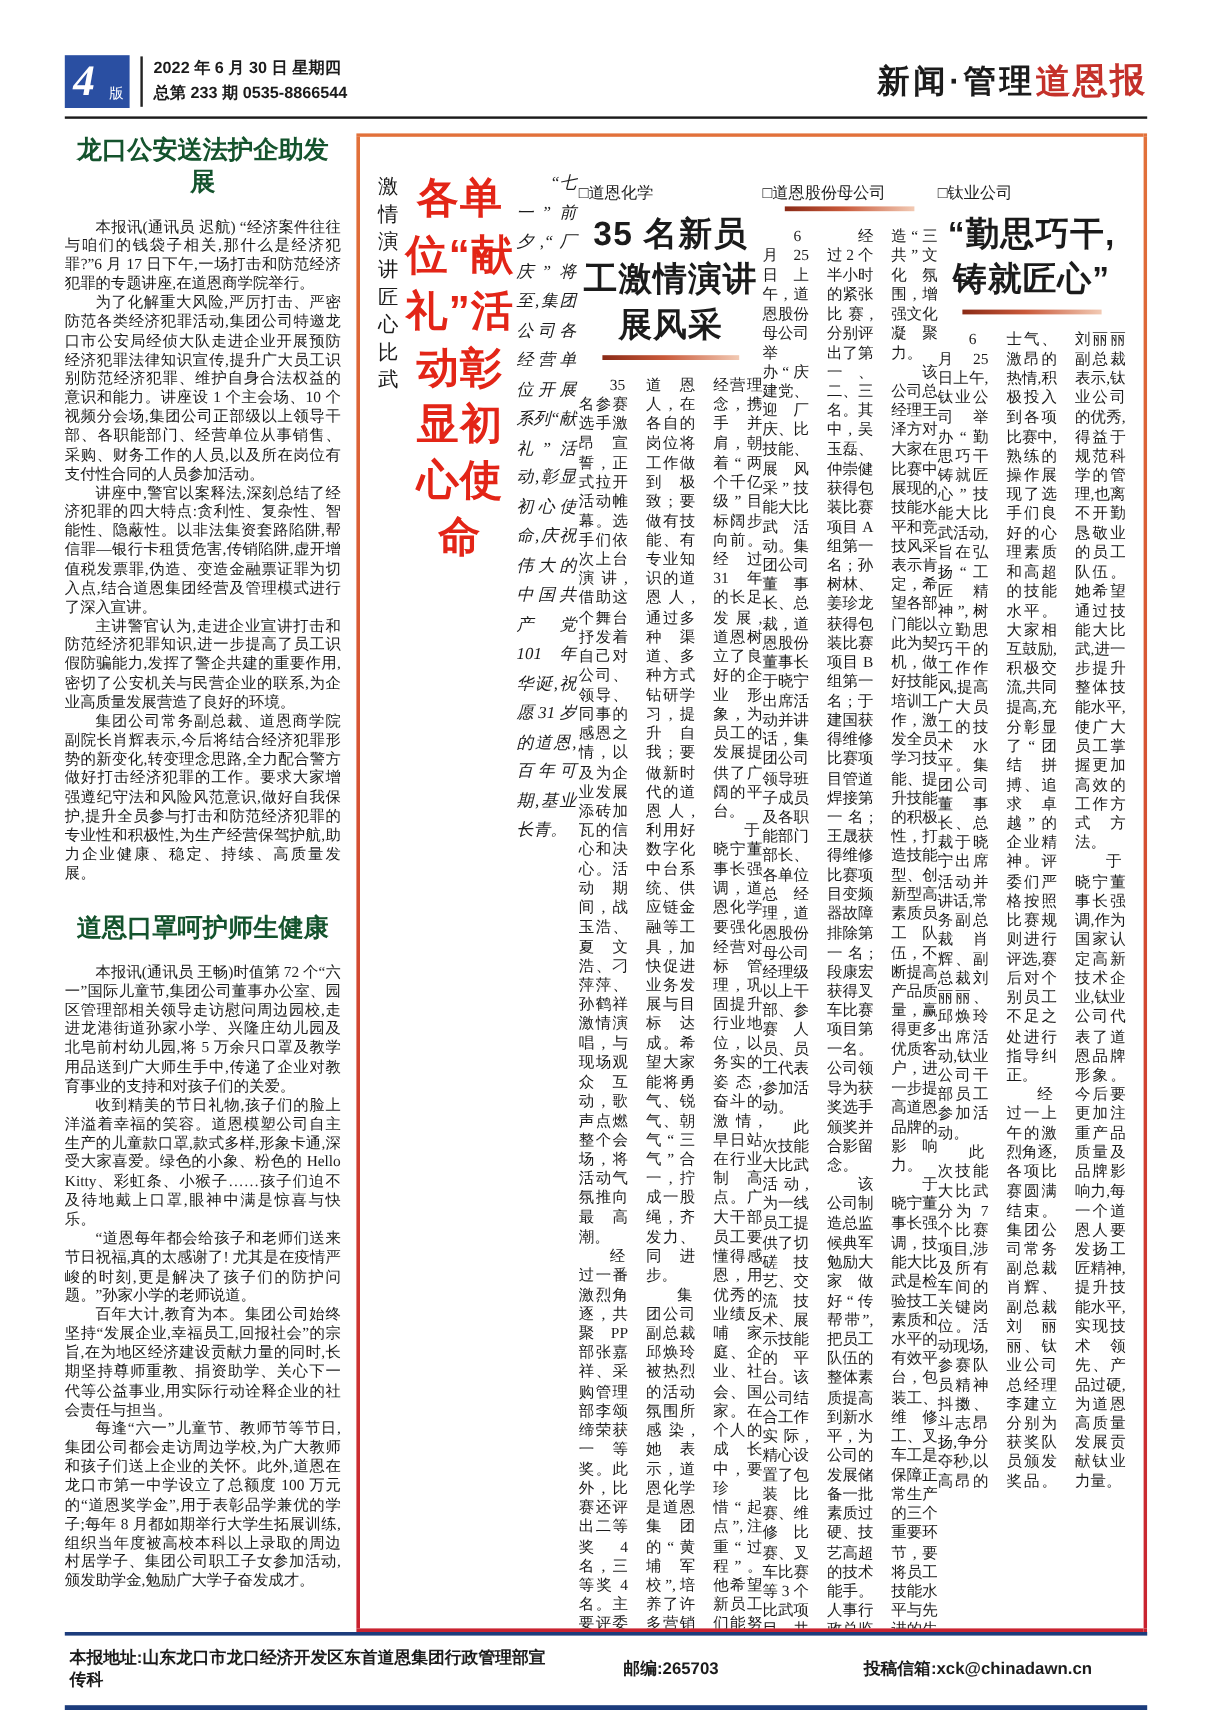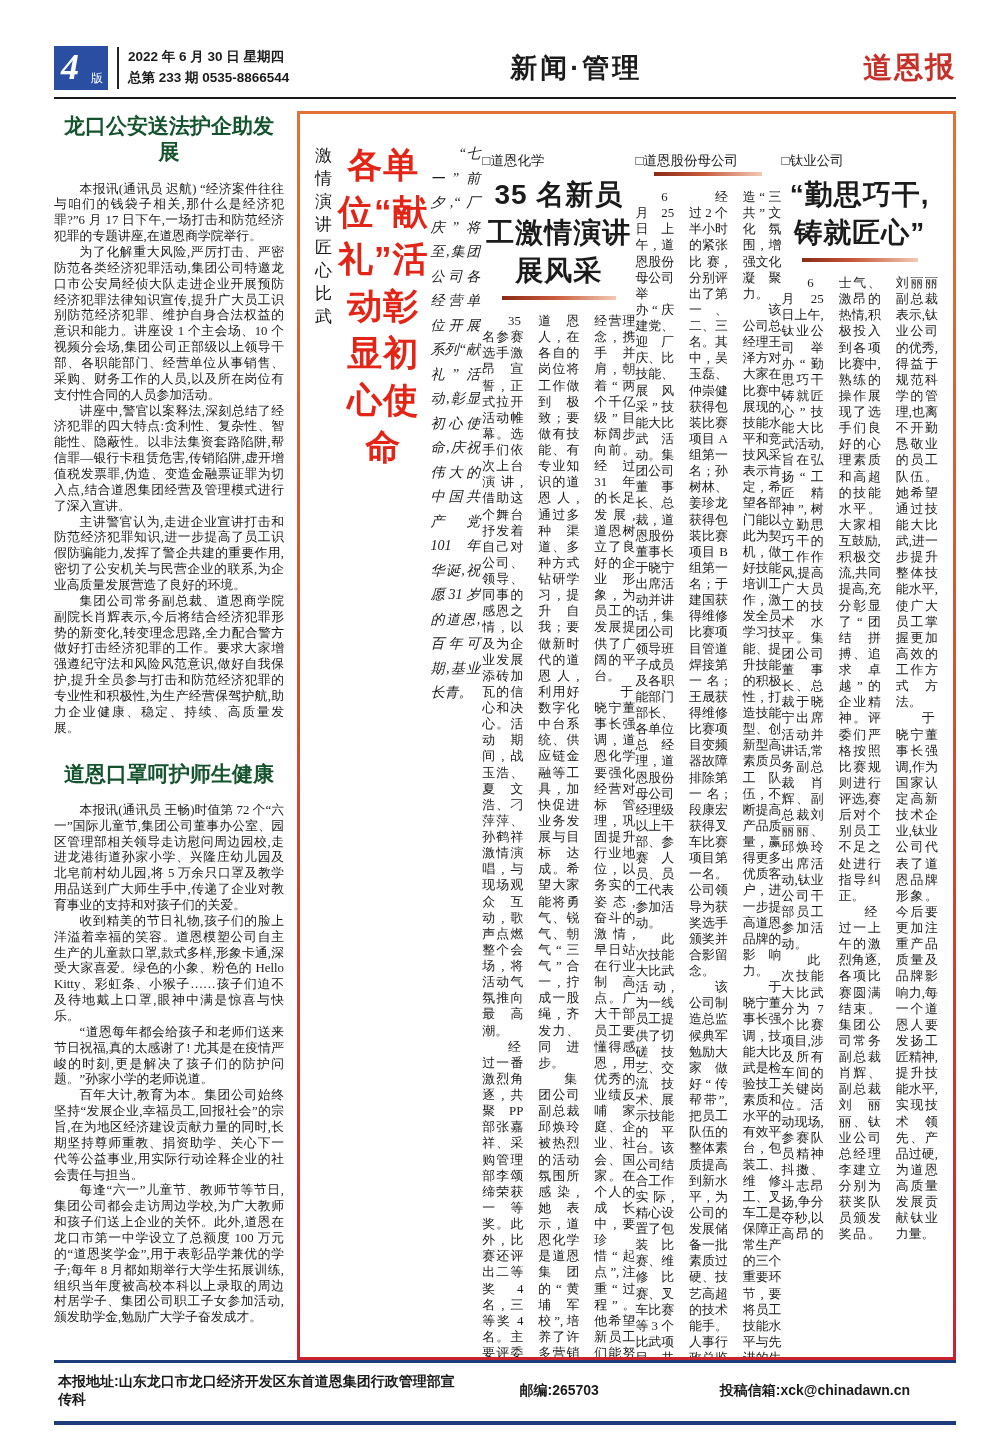--- a/index.html
+++ b/index.html
@@ -5,21 +5,21 @@
   html,body { margin:0; padding:0; background:#ffffff; }
   body { width:1004px; height:1437px; font-family:"Liberation Serif","DejaVu Serif",serif; color:#1b1b1b; }
   .page { box-sizing:border-box; width:1004px; height:1437px; padding:46px 48px 12px 54px; display:flex; flex-direction:column; overflow:hidden; }
 
   
   .header { display:flex; align-items:center; border-bottom:2px solid #1a1a1a; padding-bottom:7px; }
   .badge { position:relative; width:54px; height:44px; background:#2a4fa2; color:#fff; flex-shrink:0; }
   .badge-num { position:absolute; left:7px; top:0px; font-size:36px; font-weight:bold; font-style:italic; font-family:"Liberation Serif",serif; }
   .badge-label { position:absolute; right:5px; bottom:3px; font-size:12px; font-family:"Liberation Sans",sans-serif; }
   .header-meta { margin-left:9px; padding-left:9px; border-left:2px solid #222; font-family:"Liberation Sans",sans-serif; font-size:13.5px; font-weight:bold; line-height:1.55; white-space:nowrap; }
-  .header-center { flex:1; text-align:center; font-size:27px; font-weight:bold; font-family:"Liberation Sans",sans-serif; letter-spacing:3px; }
+  .header-center { flex:1; text-align:right; font-size:27px; font-weight:bold; font-family:"Liberation Sans",sans-serif; letter-spacing:3px; }
   .masthead { color:#c4312a; font-size:29px; font-weight:bold; font-family:"DejaVu Serif",serif; letter-spacing:2px; transform:rotate(-1deg); }
 
   
   .main { display:flex; gap:13px; margin-top:12px; flex:1; overflow:hidden; }
 
   .left-col { width:230px; flex-shrink:0; overflow:hidden; }
   .l-title { color:#14532d; font-family:"Liberation Sans",sans-serif; font-weight:bold; font-size:21px; text-align:center; letter-spacing:0px; margin:2px 0 16px; line-height:1.25; }
   .l-title.second { margin-top:24px; }
   .l-body p { margin:0; text-indent:2em; text-align:justify; font-size:12.8px; line-height:1.24; }
 

